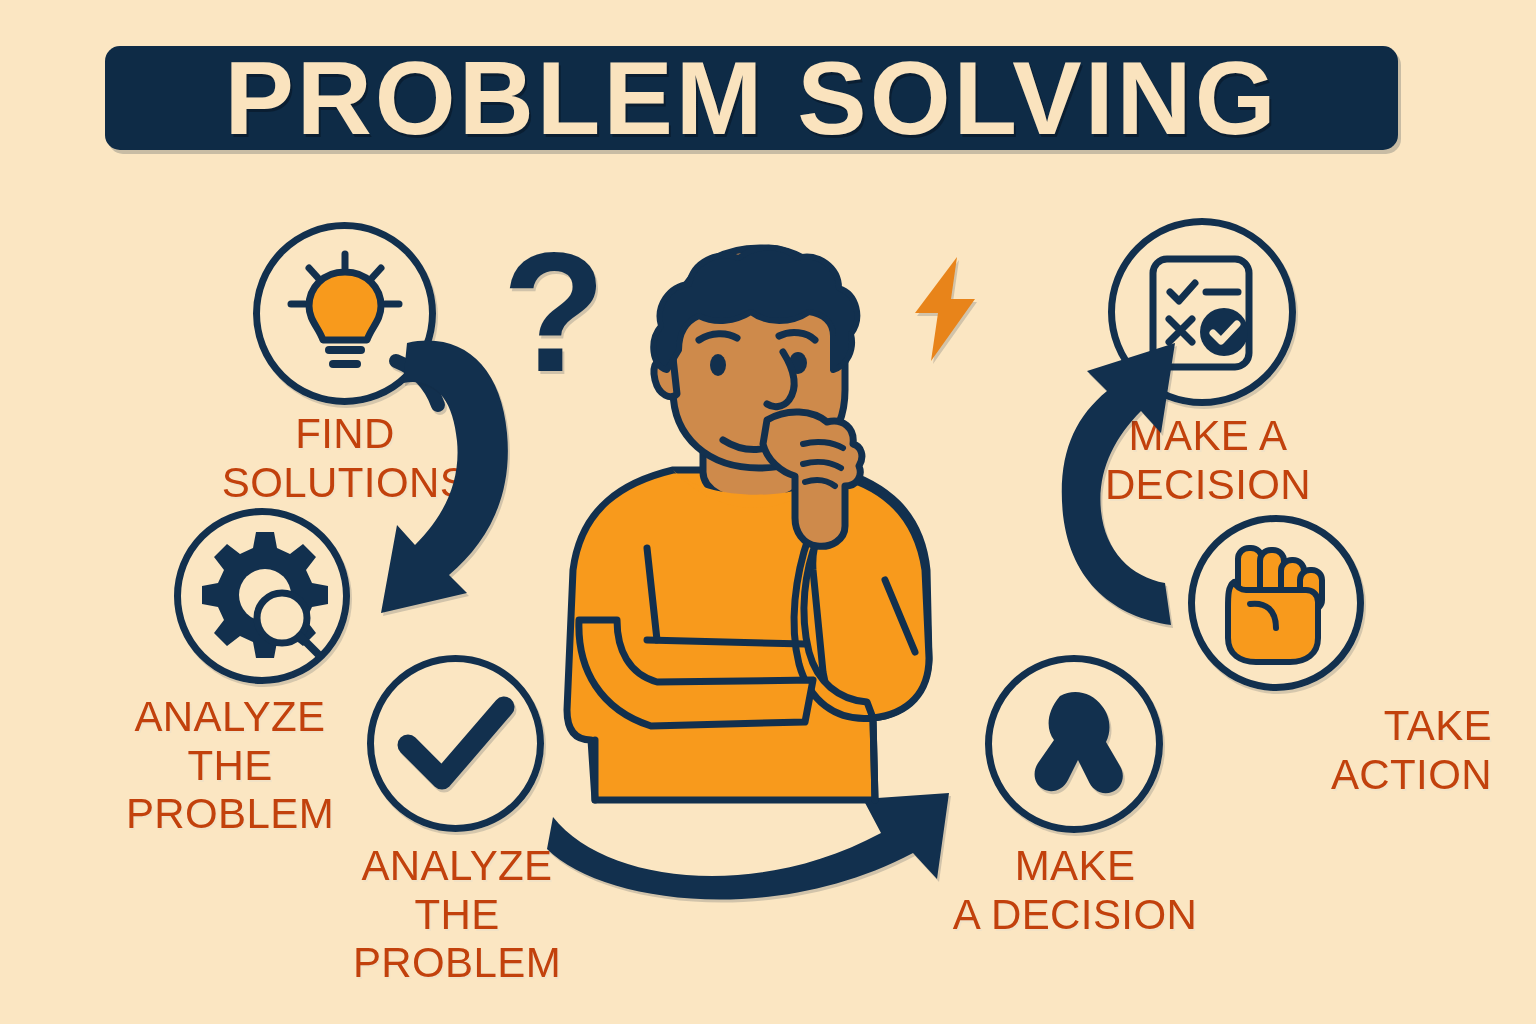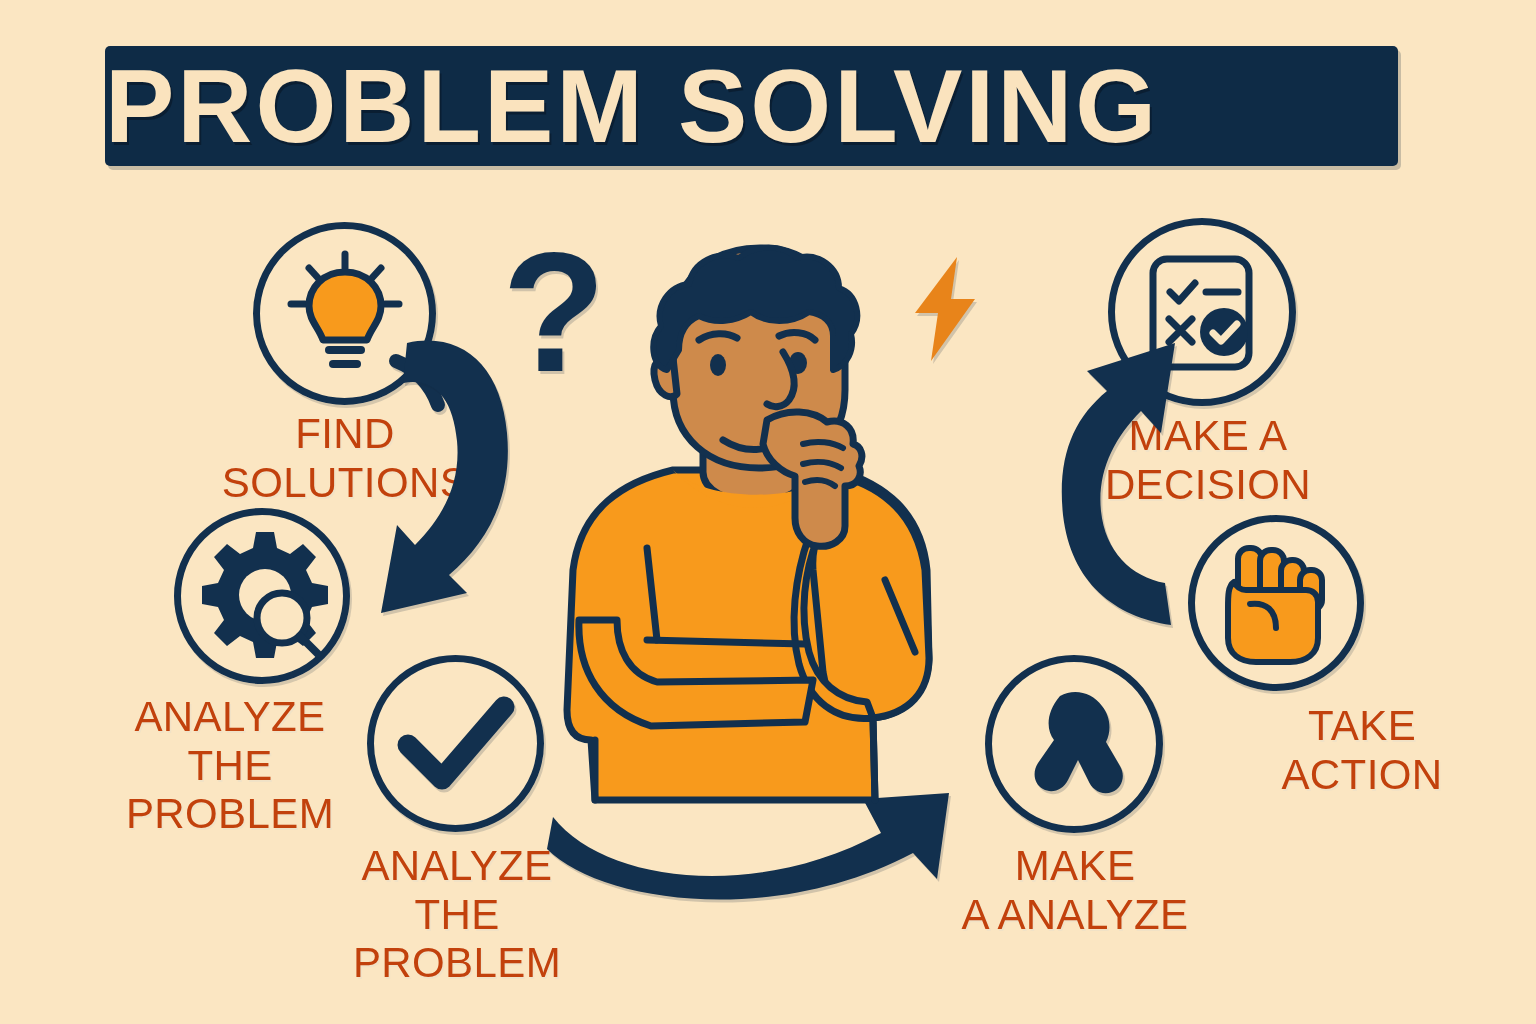--- a/index.html
+++ b/index.html
@@ -22,25 +22,26 @@
     height: 1024px;
     background: #FBE6C2;
   }
 
   
   .title-banner {
     position: absolute;
     left: 105px;
     top: 46px;
     width: 1293px;
-    height: 120px;
+    height: 104px;
     background: #0E2B46;
-    border-radius: 5px;
+    border-radius: 15px;
     display: flex;
     align-items: center;
+    justify-content: center;
     box-shadow: 3px 4px 0 rgba(20,40,60,0.22);
   }
 
   .title-text {
     color: #FAE3BE;
     font-family: "Liberation Sans", sans-serif;
     font-size: 104px;
     font-weight: bold;
     letter-spacing: 3px;
     line-height: 1;
@@ -66,21 +67,21 @@
     color: #c2410c;
     font-family: "Liberation Sans", sans-serif;
     font-weight: normal;
     font-size: 42px;
     line-height: 1.16;
     letter-spacing: 0.4px;
     text-shadow: 1.5px 2px 0 rgba(240,225,198,0.9);
     white-space: pre-line;
   }
   .label.c  { text-align: center; }
-  .label.l  { text-align: center; }
+  .label.l  { text-align: right; }
 
   svg { display: block; overflow: visible; }
 
   .drop { filter: drop-shadow(2.5px 3.5px 0 rgba(20,40,60,0.18)); }
 </style>
 </head>
 <body>
 
 <div id="stage">
 
@@ -204,21 +205,21 @@
 
     <svg class="node drop" style="left:1012px; top:690px;" width="126" height="112" viewBox="0 0 126 112">
       <path fill="#12304E" d="
         M48 6 C62 -2 80 2 90 16 C98 26 100 40 94 52
         L108 76 C114 86 110 98 100 102 C90 106 80 100 76 90
         L66 70 L56 90 C51 100 40 104 31 99 C22 94 20 82 26 73
         L42 50 C34 40 34 22 48 6 Z"></path>
     </svg>
 
     <div class="label c" style="left:930px; top:842px; width:290px;">MAKE
-A ANALYZE</div>
+A DECISION</div>
   </div>
 
   <svg class="node drop" style="left:345px; top:325px;" width="240" height="310" viewBox="0 0 240 310">
     <path fill="#12304E" d="
       M62 18 C116 6 156 40 162 108 C168 172 142 218 104 250
       L122 268 L36 288 L52 200 L70 220 C98 192 116 158 112 116
       C108 74 90 52 58 58 Z"></path>
   </svg>
 
   <svg class="node drop" style="left:545px; top:775px;" width="420" height="115" viewBox="0 0 420 115">

